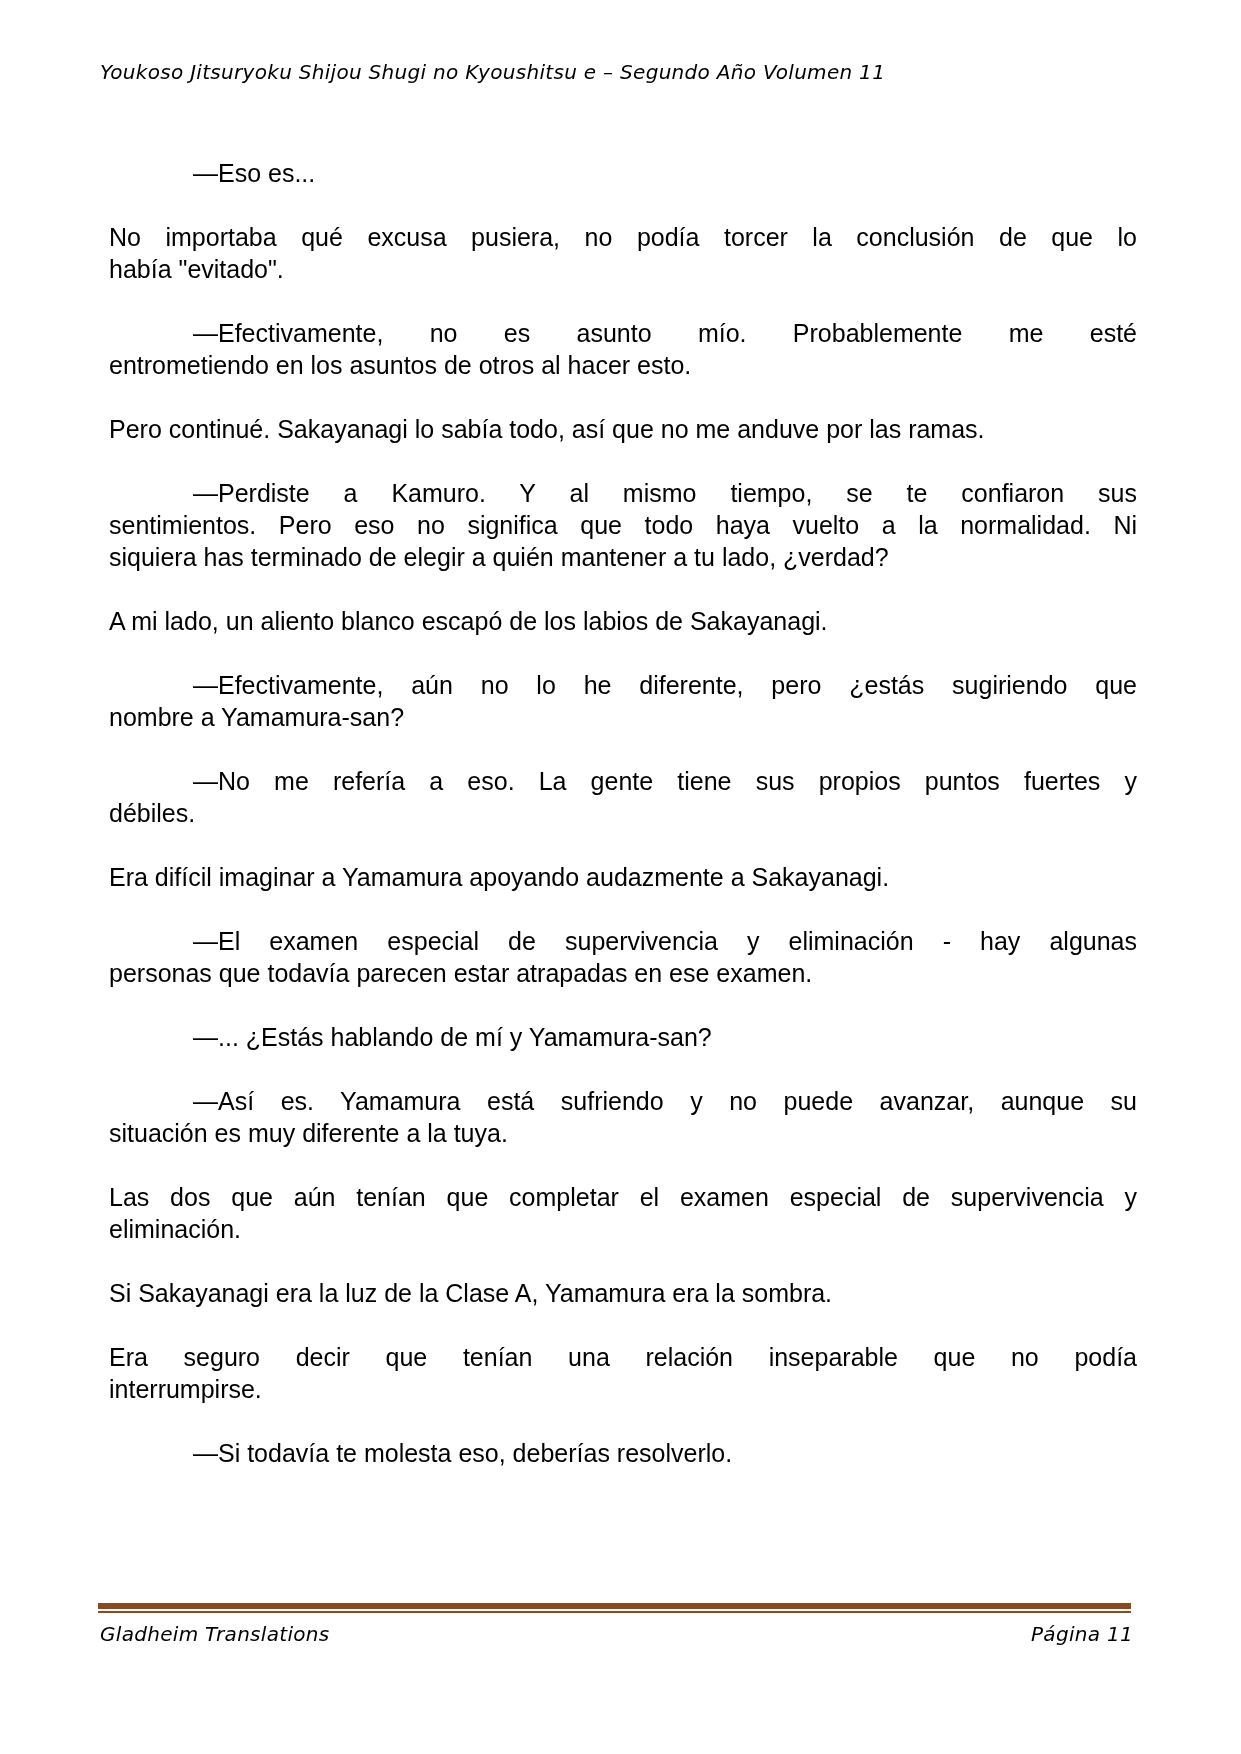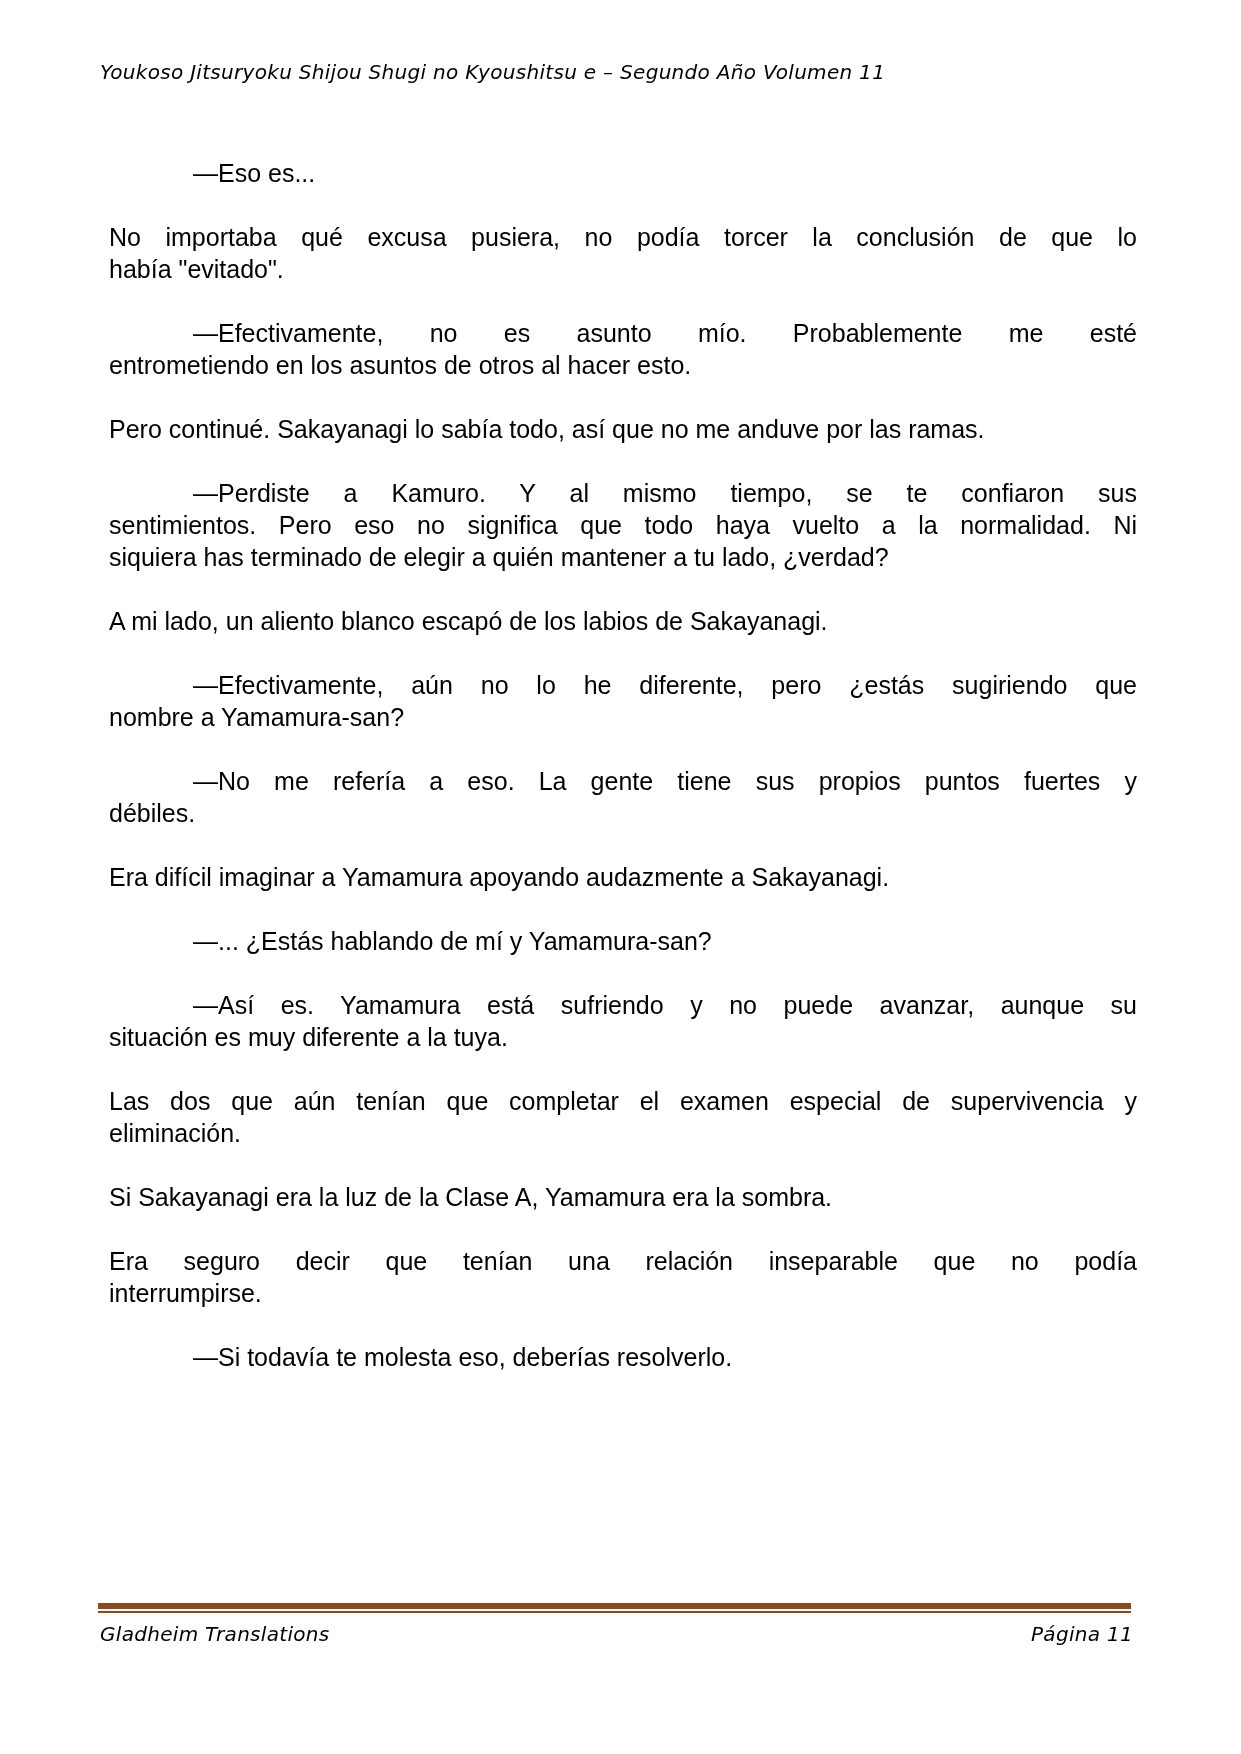--- a/index.html
+++ b/index.html
@@ -100,20 +100,24 @@
         <div class="line">nombre a Yamamura-san?</div>
       </div>
       <div class="para">
         <div class="line jl ind">—No me refería a eso. La gente tiene sus propios puntos fuertes y</div>
         <div class="line">débiles.</div>
       </div>
       <div class="para">
         <div class="line">Era difícil imaginar a Yamamura apoyando audazmente a Sakayanagi.</div>
       </div>
       <div class="para">
+        <div class="line jl ind">—El examen especial de supervivencia y eliminación - hay algunas</div>
+        <div class="line">personas que todavía parecen estar atrapadas en ese examen.</div>
+      </div>
+      <div class="para">
         <div class="line ind">—... ¿Estás hablando de mí y Yamamura-san?</div>
       </div>
       <div class="para">
         <div class="line jl ind">—Así es. Yamamura está sufriendo y no puede avanzar, aunque su</div>
         <div class="line">situación es muy diferente a la tuya.</div>
       </div>
       <div class="para">
         <div class="line jl">Las dos que aún tenían que completar el examen especial de supervivencia y</div>
         <div class="line">eliminación.</div>
       </div>

